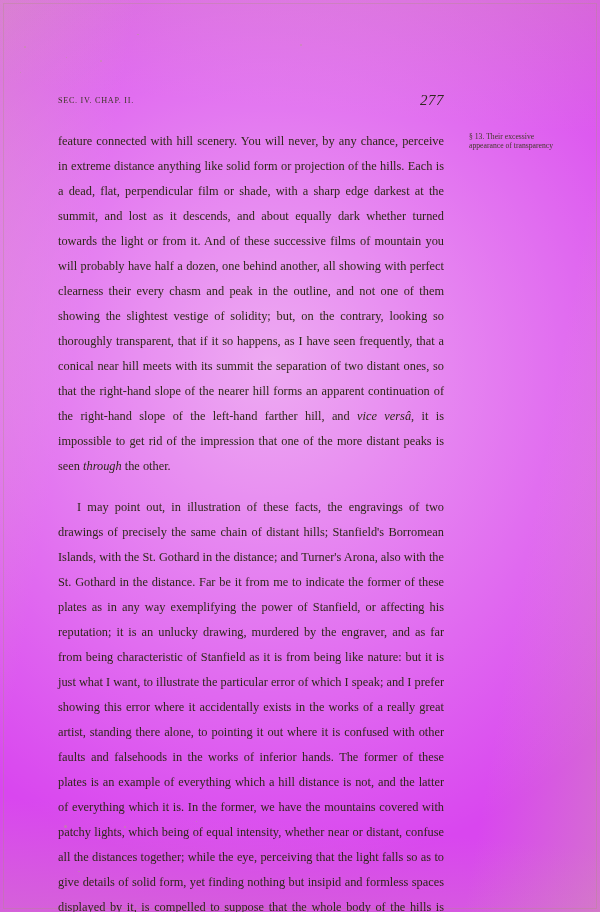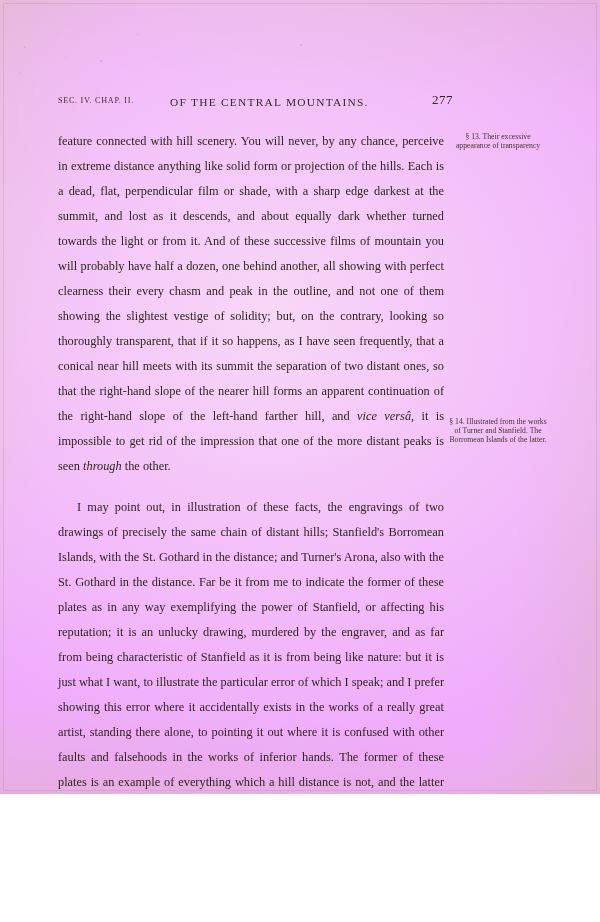--- a/index.html
+++ b/index.html
@@ -9,22 +9,22 @@
   }
   body {
     width: 600px;
     height: 922px;
     font-family: "Liberation Serif", serif;
   }
 
   .page {
     position: relative;
     width: 600px;
-    height: 794px;
-    background: #f0abfc;
+    height: 912px;
+    background: #d946ef;
     box-sizing: border-box;
     overflow: hidden;
   }
 
   
   .paper-tone {
     position: absolute;
     inset: 0;
     background:
       radial-gradient(ellipse 130% 90% at 45% 40%, rgba(255,253,244,0.55) 0%, rgba(255,253,244,0.0) 62%),
@@ -75,25 +75,26 @@
     position: absolute;
     left: 112px;
     font-variant: small-caps;
     font-size: 11.4px;
     letter-spacing: 1.25px;
     color: #332d20;
     white-space: nowrap;
   }
   .rh-page {
     position: absolute;
-    left: 374px;
+    left: 362px;
     top: -4px;
-    font-size: 13px;
+    font-size: 15px;
     letter-spacing: 0.5px;
     color: #2f2a1e;
+    font-style: italic;
   }
 
   
   .body-wrap {
     position: relative;
     margin-top: 11px;
   }
   .textcol {
     width: 386px;
     font-size: 12.35px;
@@ -112,26 +113,26 @@
   .para + .para {
     margin-top: 16px;
   }
   .textcol i {
     font-style: italic;
   }
 
   
   .gloss {
     position: absolute;
-    left: 390px;
+    left: 411px;
     width: 100px;
     font-size: 7.7px;
     line-height: 9.1px;
     color: #403828;
-    text-align: center;
+    text-align: left;
   }
   #gloss-0 { top: 3px; }
   #gloss-1 { top: 288px; }
 
   .blur {
     filter: blur(0.22px);
   }
 </style>
 </head>
 <body>
@@ -157,30 +158,28 @@
     <span class="speck" style="left:430px; top:880px; width:2px; height:2px;"></span>
     <span class="speck" style="left:366px; top:812px; width:1px; height:1px;"></span>
   </div>
 
   <div class="scan-edge"></div>
 
   <div class="content blur">
 
     <div class="running-head">
       <span class="rh-left">SEC. IV. CHAP. II.</span>
-      <span class="rh-center">OF THE CENTRAL MOUNTAINS.</span>
       <span class="rh-page">277</span>
     </div>
 
     <div class="body-wrap">
 
       <div class="textcol">
         <p class="para" id="para-0"><span>feature connected with hill scenery.  You will never, by any chance, perceive in extreme distance anything like solid form or projection of the hills.  Each is a dead, flat, perpendicular film or shade, with a sharp edge darkest at the summit, and lost as it descends, and about equally dark whether turned towards the light or from it. And of these successive films of mountain you will probably have half a dozen, one behind another, all showing with perfect clearness their every chasm and peak in the outline, and not one of them showing the slightest vestige of solidity; but, on the contrary, looking so thoroughly transparent, that if it so happens, as I have seen frequently, that a conical near hill meets with its summit the separation of two distant ones, so that the right-hand slope of the nearer hill forms an apparent continuation of the right-hand slope of the left-hand farther hill, and </span><i>vice versâ</i><span>, it is impossible to get rid of the impression that one of the more distant peaks is seen </span><i>through</i><span> the other.</span></p>
         <p class="para indent" id="para-1"><span>I may point out, in illustration of these facts, the engravings of two drawings of precisely the same chain of distant hills; Stanfield's Borromean Islands, with the St. Gothard in the distance; and Turner's Arona, also with the St. Gothard in the distance.  Far be it from me to indicate the former of these plates as in any way exemplifying the power of Stanfield, or affecting his reputation; it is an unlucky drawing, murdered by the engraver, and as far from being characteristic of Stanfield as it is from being like nature: but it is just what I want, to illustrate the particular error of which I speak; and I prefer showing this error where it accidentally exists in the works of a really great artist, standing there alone, to pointing it out where it is confused with other faults and falsehoods in the works of inferior hands.  The former of these plates is an example of everything which a hill distance is not, and the latter of everything which it is.  In the former, we have the mountains covered with patchy lights, which being of equal intensity, whether near or distant, confuse all the distances together; while the eye, perceiving that the light falls so as to give details of solid form, yet finding nothing but insipid and formless spaces displayed by it, is compelled to suppose that the whole body of the hills is equally monotonous and devoid of character; and the effect upon it is not</span></p>
       </div>
 
       <div class="gloss" id="gloss-0"><span>§ 13. </span><span>Their excessive appearance of transparency</span></div>
-      <div class="gloss" id="gloss-1"><span>§ 14. </span><span>Illustrated from the works of Turner and Stanfield.  The Borromean Islands of the latter.</span></div>
 
     </div>
 
   </div>
 </div>
 
 </body></html>

